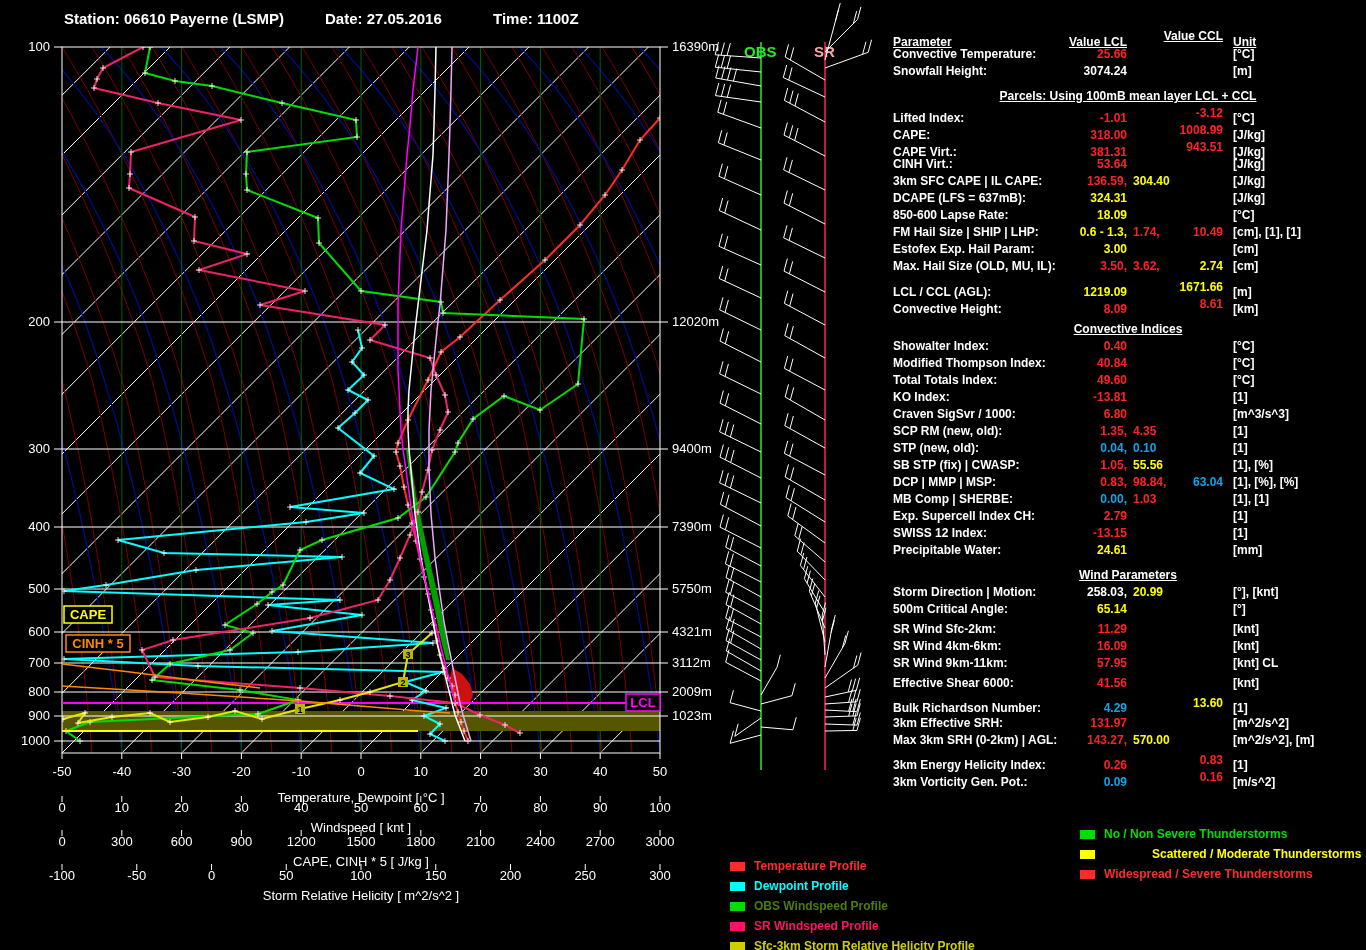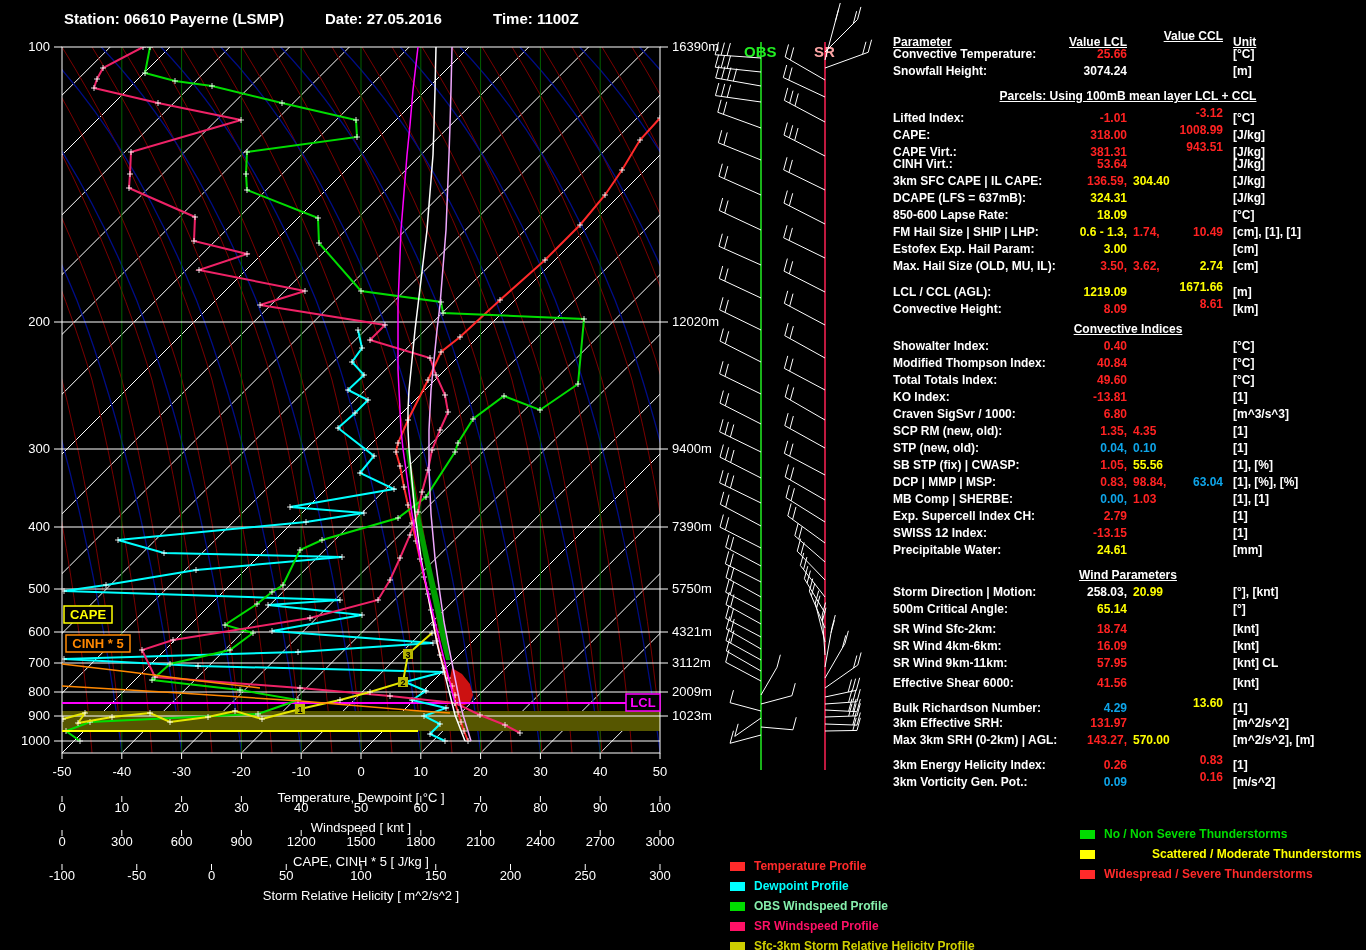--- a/index.html
+++ b/index.html
@@ -878,21 +878,21 @@
       <div class="c3">
         <span></span>
         <span></span>
       </div>
       <div class="c4"><span class="w">[°]</span></div>
     </div>
     <div style="height: 3px;"></div>
     <div class="trow">
       <div class="c1 w"><span class="w">SR Wind Sfc-2km:</span></div>
       <div class="c2">
-        <span class="r">18.74</span>
+        <span class="r">11.29</span>
       </div>
       <div class="c3">
         <span></span>
         <span></span>
       </div>
       <div class="c4"><span class="w">[knt]</span></div>
     </div>
     <div class="trow">
       <div class="c1 w"><span class="w">SR Wind 4km-6km:</span></div>
       <div class="c2">
@@ -990,21 +990,21 @@
     <div class="lrow">
       <span class="sw" style="background: rgb(255, 42, 42);"></span>
       <span style="color: rgb(255, 42, 42);">Temperature Profile</span>
     </div>
     <div class="lrow">
       <span class="sw" style="background: rgb(0, 255, 255);"></span>
       <span style="color: rgb(0, 255, 255);">Dewpoint Profile</span>
     </div>
     <div class="lrow">
       <span class="sw" style="background: rgb(0, 221, 0);"></span>
-      <span style="color: #86efac;">OBS Windspeed Profile</span>
+      <span style="color: #4d7c0f;">OBS Windspeed Profile</span>
     </div>
     <div class="lrow">
       <span class="sw" style="background: rgb(255, 17, 102);"></span>
       <span style="color: rgb(255, 17, 102);">SR Windspeed Profile</span>
     </div>
     <div class="lrow">
       <span class="sw" style="background: rgb(207, 207, 0);"></span>
       <span style="color: rgb(207, 207, 0);">Sfc-3km Storm Relative Helicity Profile</span>
     </div>
     <div class="lrow">

